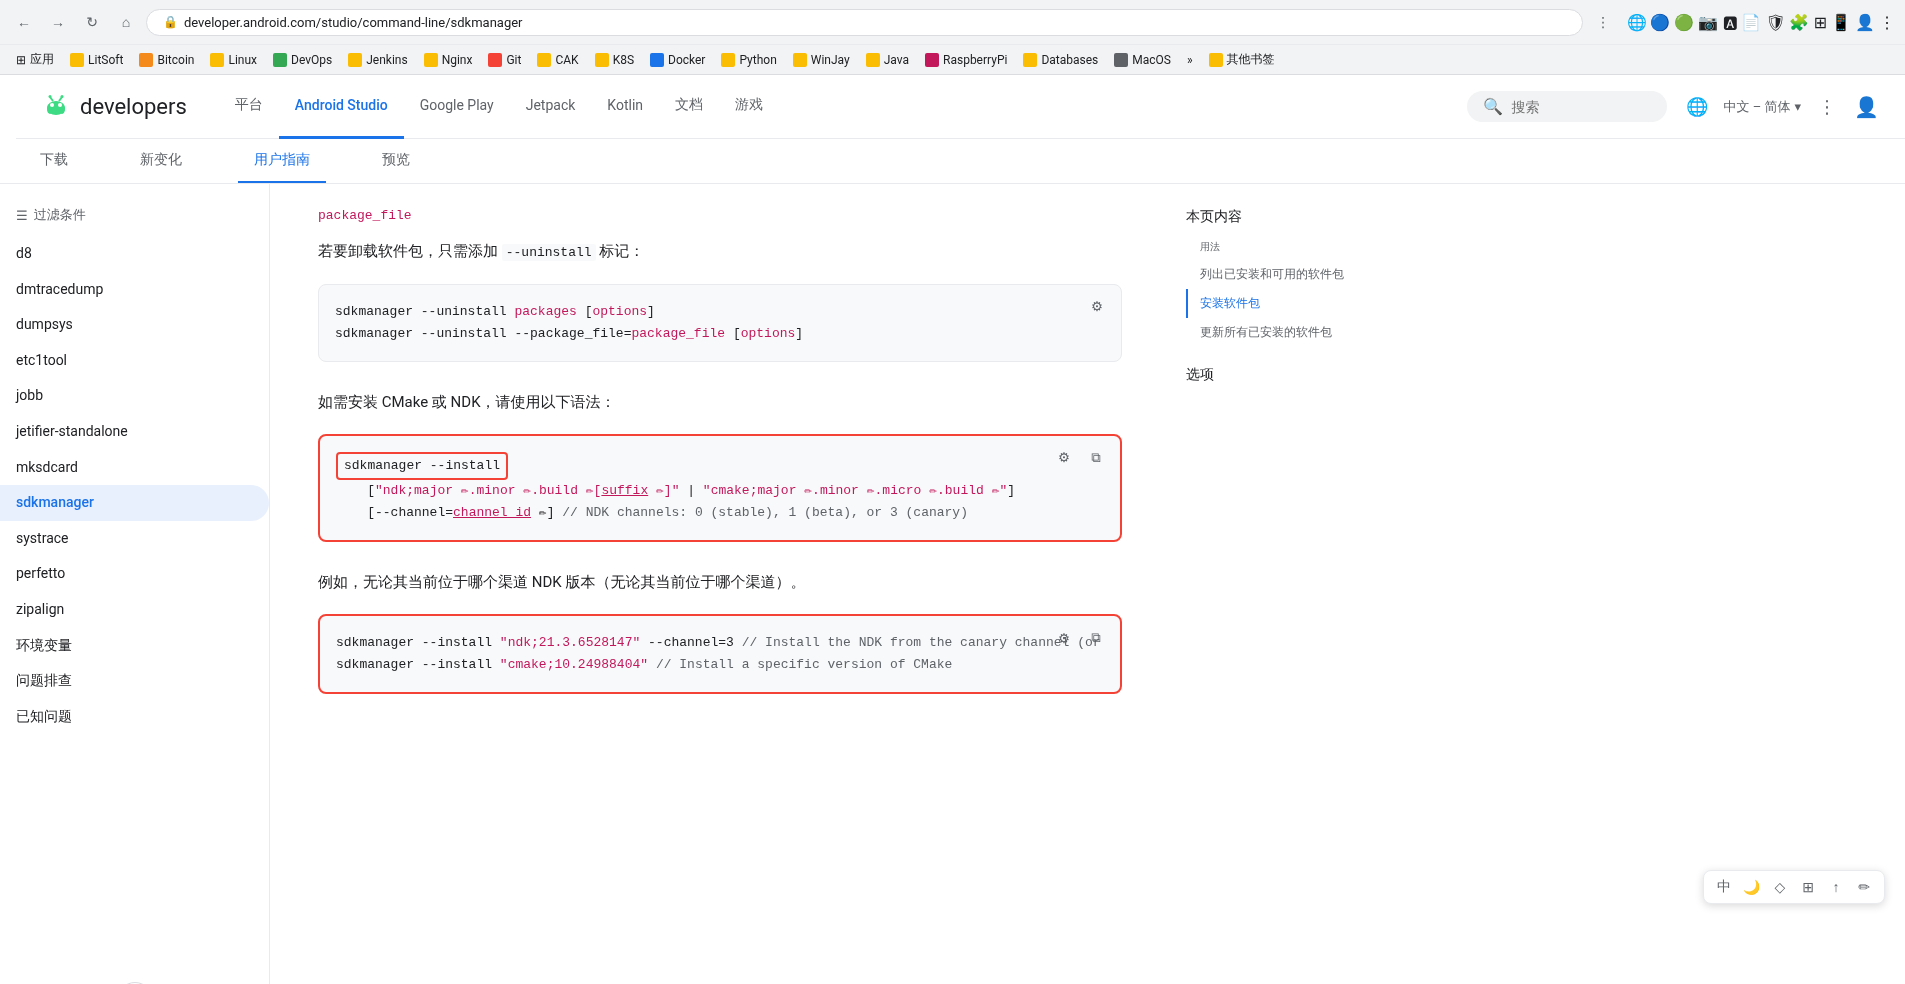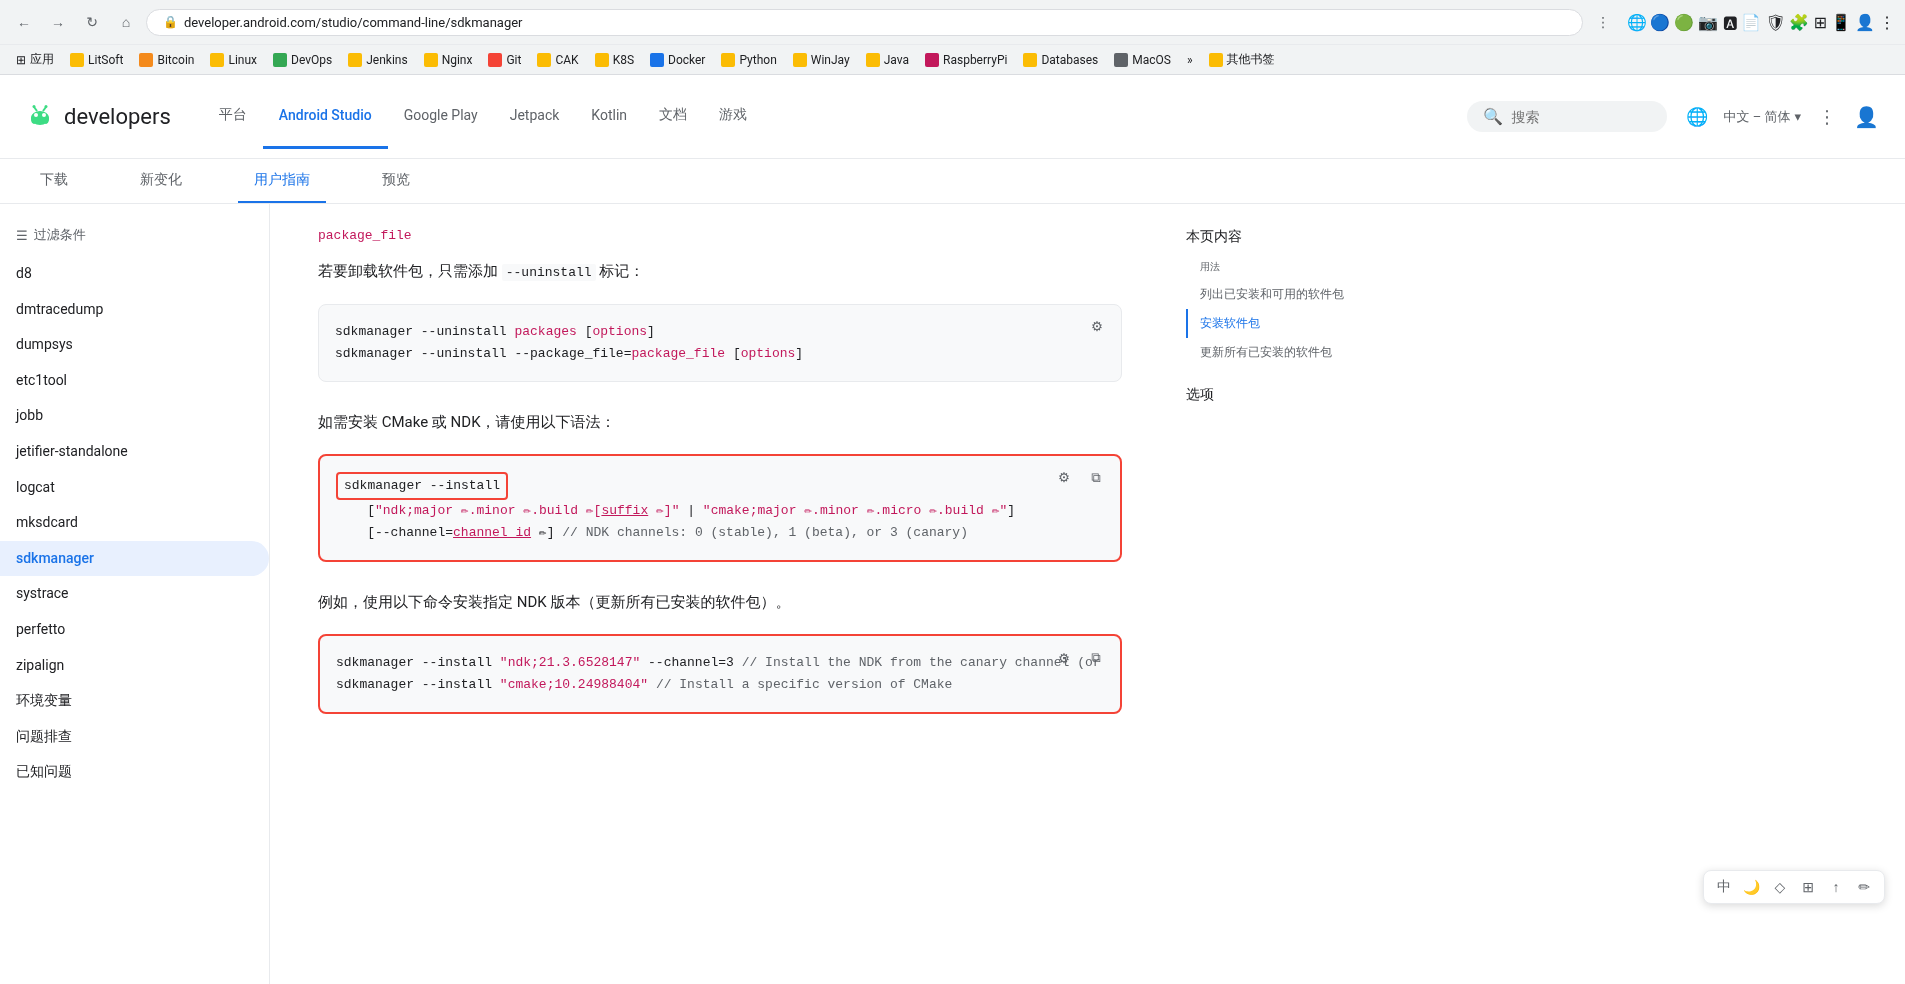--- a/index.html
+++ b/index.html
@@ -55,23 +55,23 @@
       width: 14px; height: 14px;
       border-radius: 2px;
       display: inline-block;
     }
 
     
     .site-header {
       display: flex;
       align-items: center;
       padding: 0 24px;
-      height: 84px;
+      height: 64px;
       border-bottom: 1px solid #e8eaed;
-      position: sticky; top: 0; z-index: 100; background: #fff;
+      position: sticky; top: 0; z-index: 100; background: #fff; margin-left: 16px;
     }
     .logo {
       display: flex; align-items: center; gap: 8px;
       font-size: 22px; font-weight: 400; color: #202124;
       margin-right: 32px;
       text-decoration: none;
     }
     .android-logo {
       width: 32px; height: 32px;
     }
@@ -499,23 +499,20 @@
     <div class="sidebar-item">
       <span>etc1tool</span>
     </div>
     <div class="sidebar-item">
       <span>jobb</span>
     </div>
     <div class="sidebar-item">
       <span>jetifier-standalone</span>
     </div>
     <div class="sidebar-item">
-      <span>logcat</span>
-    </div>
-    <div class="sidebar-item">
       <span>mksdcard</span>
     </div>
     <div class="sidebar-item active">
       <span>sdkmanager</span>
     </div>
     <div class="sidebar-item">
       <span>systrace</span>
     </div>
     <div class="sidebar-item">
       <span>perfetto</span>
@@ -562,21 +559,21 @@
         <button class="code-action-btn">⚙</button>
         <button class="code-action-btn">⧉</button>
       </div>
       <div class="code-scroll">
         <span class="code-line"><span class="highlight-box"><span class="cmd">sdkmanager --install</span></span></span>
         <span class="code-line">    [<span class="string-val">"ndk;<span style="color:#c2185b;">major</span> ✏.<span style="color:#c2185b;">minor</span> ✏.<span style="color:#c2185b;">build</span> ✏[<span style="color:#c2185b;text-decoration:underline;">suffix</span> ✏]"</span> | <span class="string-val">"cmake;<span style="color:#c2185b;">major</span> ✏.<span style="color:#c2185b;">minor</span> ✏.<span style="color:#c2185b;">micro</span> ✏.<span style="color:#c2185b;">build</span> ✏"</span>]</span>
         <span class="code-line">    [--channel=<span style="color:#c2185b;text-decoration:underline;">channel_id</span> ✏] <span class="comment">// NDK channels: 0 (stable), 1 (beta), or 3 (canary)</span></span>
       </div>
     </div>
 
-    <p class="description">例如，使用以下命令安装指定 NDK 版本（更新所有已安装的软件包）。</p>
+    <p class="description">例如，无论其当前位于哪个渠道 NDK 版本（无论其当前位于哪个渠道）。</p>
 
     <div class="code-block highlighted">
       <div class="code-actions">
         <button class="code-action-btn">⚙</button>
         <button class="code-action-btn">⧉</button>
       </div>
       <div class="code-scroll">
         <span class="code-line"><span class="cmd">sdkmanager --install <span class="string-val">"ndk;21.3.6528147"</span> --channel=3 <span class="comment">// Install the NDK from the canary channel (or</span></span></span>
         <span class="code-line"><span class="cmd">sdkmanager --install <span class="string-val">"cmake;10.24988404"</span> <span class="comment">// Install a specific version of CMake</span></span></span>
       </div>

